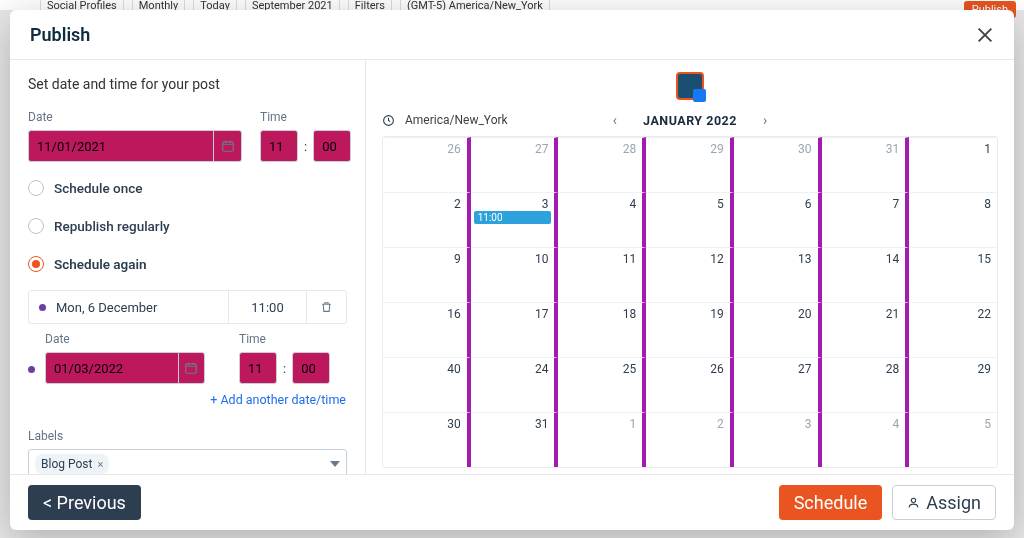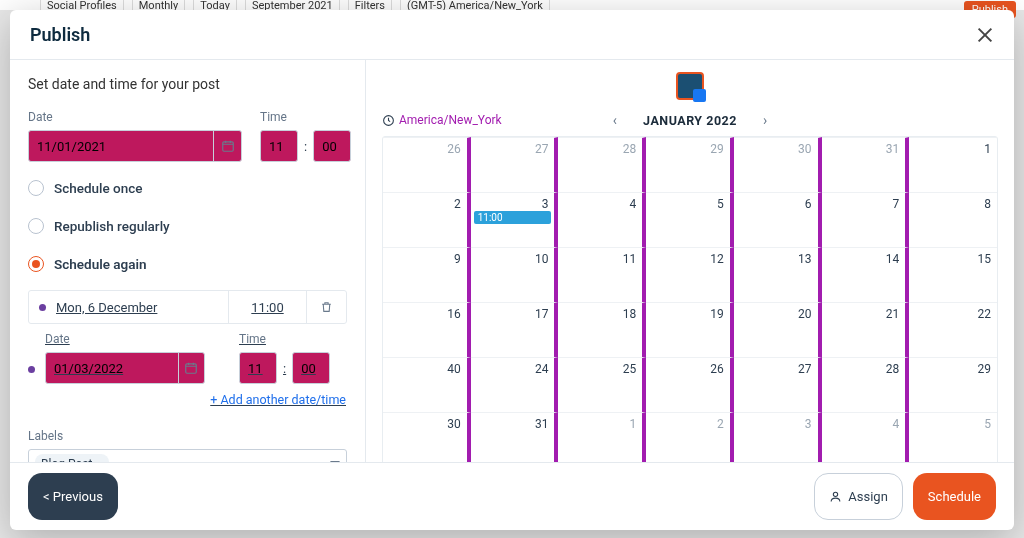--- a/index.html
+++ b/index.html
@@ -37,21 +37,21 @@
   .colon { color:#2d3e50; }
 
   .radios { display:flex; flex-direction:column; gap: 22px; margin-top: 6px; margin-bottom: 16px;}
   .radio { display:flex; align-items:center; gap:10px; cursor:pointer; }
   .rdot { width:16px; height:16px; border:1.5px solid #b8c2cf; border-radius:50%; position:relative;}
   .radio.sel .rdot{ border-color:#e95420;}
   .radio.sel .rdot::after{ content:""; position:absolute; inset:3px; background:#e95420; border-radius:50%;}
   .radio span{ color:#2d3e50; font-weight:500; font-size:13.5px;}
   .radio.sel span{ font-weight:600;}
 
-  .sched-list { margin-top: 18px; text-decoration: underline; }
+  .sched-list { margin-top: 18px; }
   .sched-row { display:flex; align-items:center; border:1px solid #e4e9ee; border-radius:3px; height:34px; margin-left: 0; overflow:hidden; margin-bottom:8px;}
   .sched-row .dot { width:7px;height:7px;border-radius:50%;background:#6b3fa0;margin: 0 10px;}
   .sched-row .name { flex:1; font-size:13px; color:#2d3e50;}
   .sched-row .tcell { width:78px; border-left:1px solid #e4e9ee; height:100%; display:flex;align-items:center;justify-content:center; font-size:13px;}
   .sched-row .trash { width:40px; border-left:1px solid #e4e9ee; height:100%; display:flex;align-items:center;justify-content:center;}
   .trash svg{width:13px;height:14px;}
 
   .sub-row { display:flex; gap: 34px; align-items:flex-end; padding-left: 0;}
   .sub-row .dot2{ width:7px;height:7px;border-radius:50%;background:#6b3fa0; margin-bottom: 11px; margin-right:-24px;}
   .date-wrap-sm{ width:160px;}
@@ -61,36 +61,36 @@
   .chip-box{ border:1px solid #c7d0da; border-radius:3px; padding:4px 6px; display:flex; align-items:center; justify-content:space-between;}
   .chip{ background:#eef3f7; border-radius:8px; padding:3px 6px; font-size:12px; color:#2d3e50; display:inline-flex; align-items:center; gap:5px;}
   .chip .x{ font-size:11px; color:#6a7a8c; cursor:pointer;}
   .caret{ width:0;height:0;border-left:5px solid transparent;border-right:5px solid transparent;border-top:6px solid #6a7a8c;}
 
   
   .profile-row{ display:flex; justify-content:center; padding:4px 0 8px;}
   .prof-ic{ width:28px;height:28px; background:#1b4f72; border-radius:4px; border:2px solid #e95420; position:relative;}
   .prof-ic::after{content:"";position:absolute;right:-4px;bottom:-4px;width:13px;height:13px;background:#1877f2;border-radius:2px;}
   .cal-header{ display:flex; align-items:center; justify-content:center; gap: 18px; position:relative; height:26px; margin-bottom:4px; border-bottom: none;}
-  .tz{ position:absolute; left:0; display:flex; align-items:center; gap:4px; font-size:12px; color:#a21caf;text-align:center;}
+  .tz{ position:absolute; left:0; display:flex; align-items:center; gap:10px; font-size:12px; color:#404040;text-align:center;}
   .cal-nav{ cursor:pointer; color:#6a7a8c; font-size:14px; padding:4px 8px;}
   .cal-title{ font-weight:700; letter-spacing:.5px; color:#1b2b3a; font-size:12.5px;}
   .cal-grid{ border:1px solid #e8edf1; border-radius:3px; }
   .weekdays{ display:grid; grid-template-columns: repeat(7,1fr); background:#fafbfc; }
   .weekdays div{ text-align:center; font-size:10px; letter-spacing:.5px; color:#98a4b3; padding:6px 0; font-weight:600; border-right:1px solid #eef1f4;}
   .weekdays div:last-child{border-right:none;}
   .days{ display:grid; grid-template-columns: repeat(7,1fr);}
   .cell{ height:55px; border-right:4px solid #a21caf; border-top:1px solid #eef1f4; position:relative; font-size:12px;}
   .cell:nth-child(7n){border-right:none;}
   .cell .num{ position:absolute; top:4px; right:6px; color:#9aa6b2;}
   .cell.inmonth .num{ color:#2d3e50;}
   .event{ background:#2ca1db; color:#fff; font-size:10px; padding:1px 4px; border-radius:2px; position:absolute; top:18px; left:3px; right:3px; text-align:left;}
 
   .modal-footer{ display:flex; align-items:center; justify-content:space-between; padding:10px 18px; border-top:1px solid #e4e9ee;}
-  .btn{ border-radius:14px; font-size:13px; padding:15px 14px; cursor:pointer; display:inline-flex; align-items:center; gap:6px; border:1px solid transparent;}
+  .btn{ border-radius:4px; font-size:18px; padding:6px 14px; cursor:pointer; display:inline-flex; align-items:center; gap:6px; border:1px solid transparent;}
   .btn-prev{ background:#2d3e50; color:#fff;}
   .btn-assign{ background:#fff; border-color:#c7d0da; color:#2d3e50;}
   .btn-sched{ background:#e95420; color:#fff;}
   .foot-right{ display:flex; gap:10px;}
 </style>
 </head>
 <body>
 
 <div class="backdrop-bar">
   <span class="bd-chip">Social Profiles</span>
@@ -355,23 +355,23 @@
               <span class="num">5</span>
             </div>
           </div>
       </div>
     </div>
   </div>
 
   <div class="modal-footer">
     <button class="btn btn-prev">&lt; Previous</button>
     <div class="foot-right">
+      <button class="btn btn-sched">Schedule</button>
       <button class="btn btn-assign">
         <svg width="13" height="13" viewBox="0 0 24 24" fill="none" stroke="#2d3e50" stroke-width="2">
             <circle cx="12" cy="8" r="4"></circle>
             <path d="M4 21c0-4 4-6 8-6s8 2 8 6"></path>
           </svg>
         <span>Assign</span>
       </button>
-      <button class="btn btn-sched">Schedule</button>
     </div>
   </div>
 </div>
 
 </body></html>

